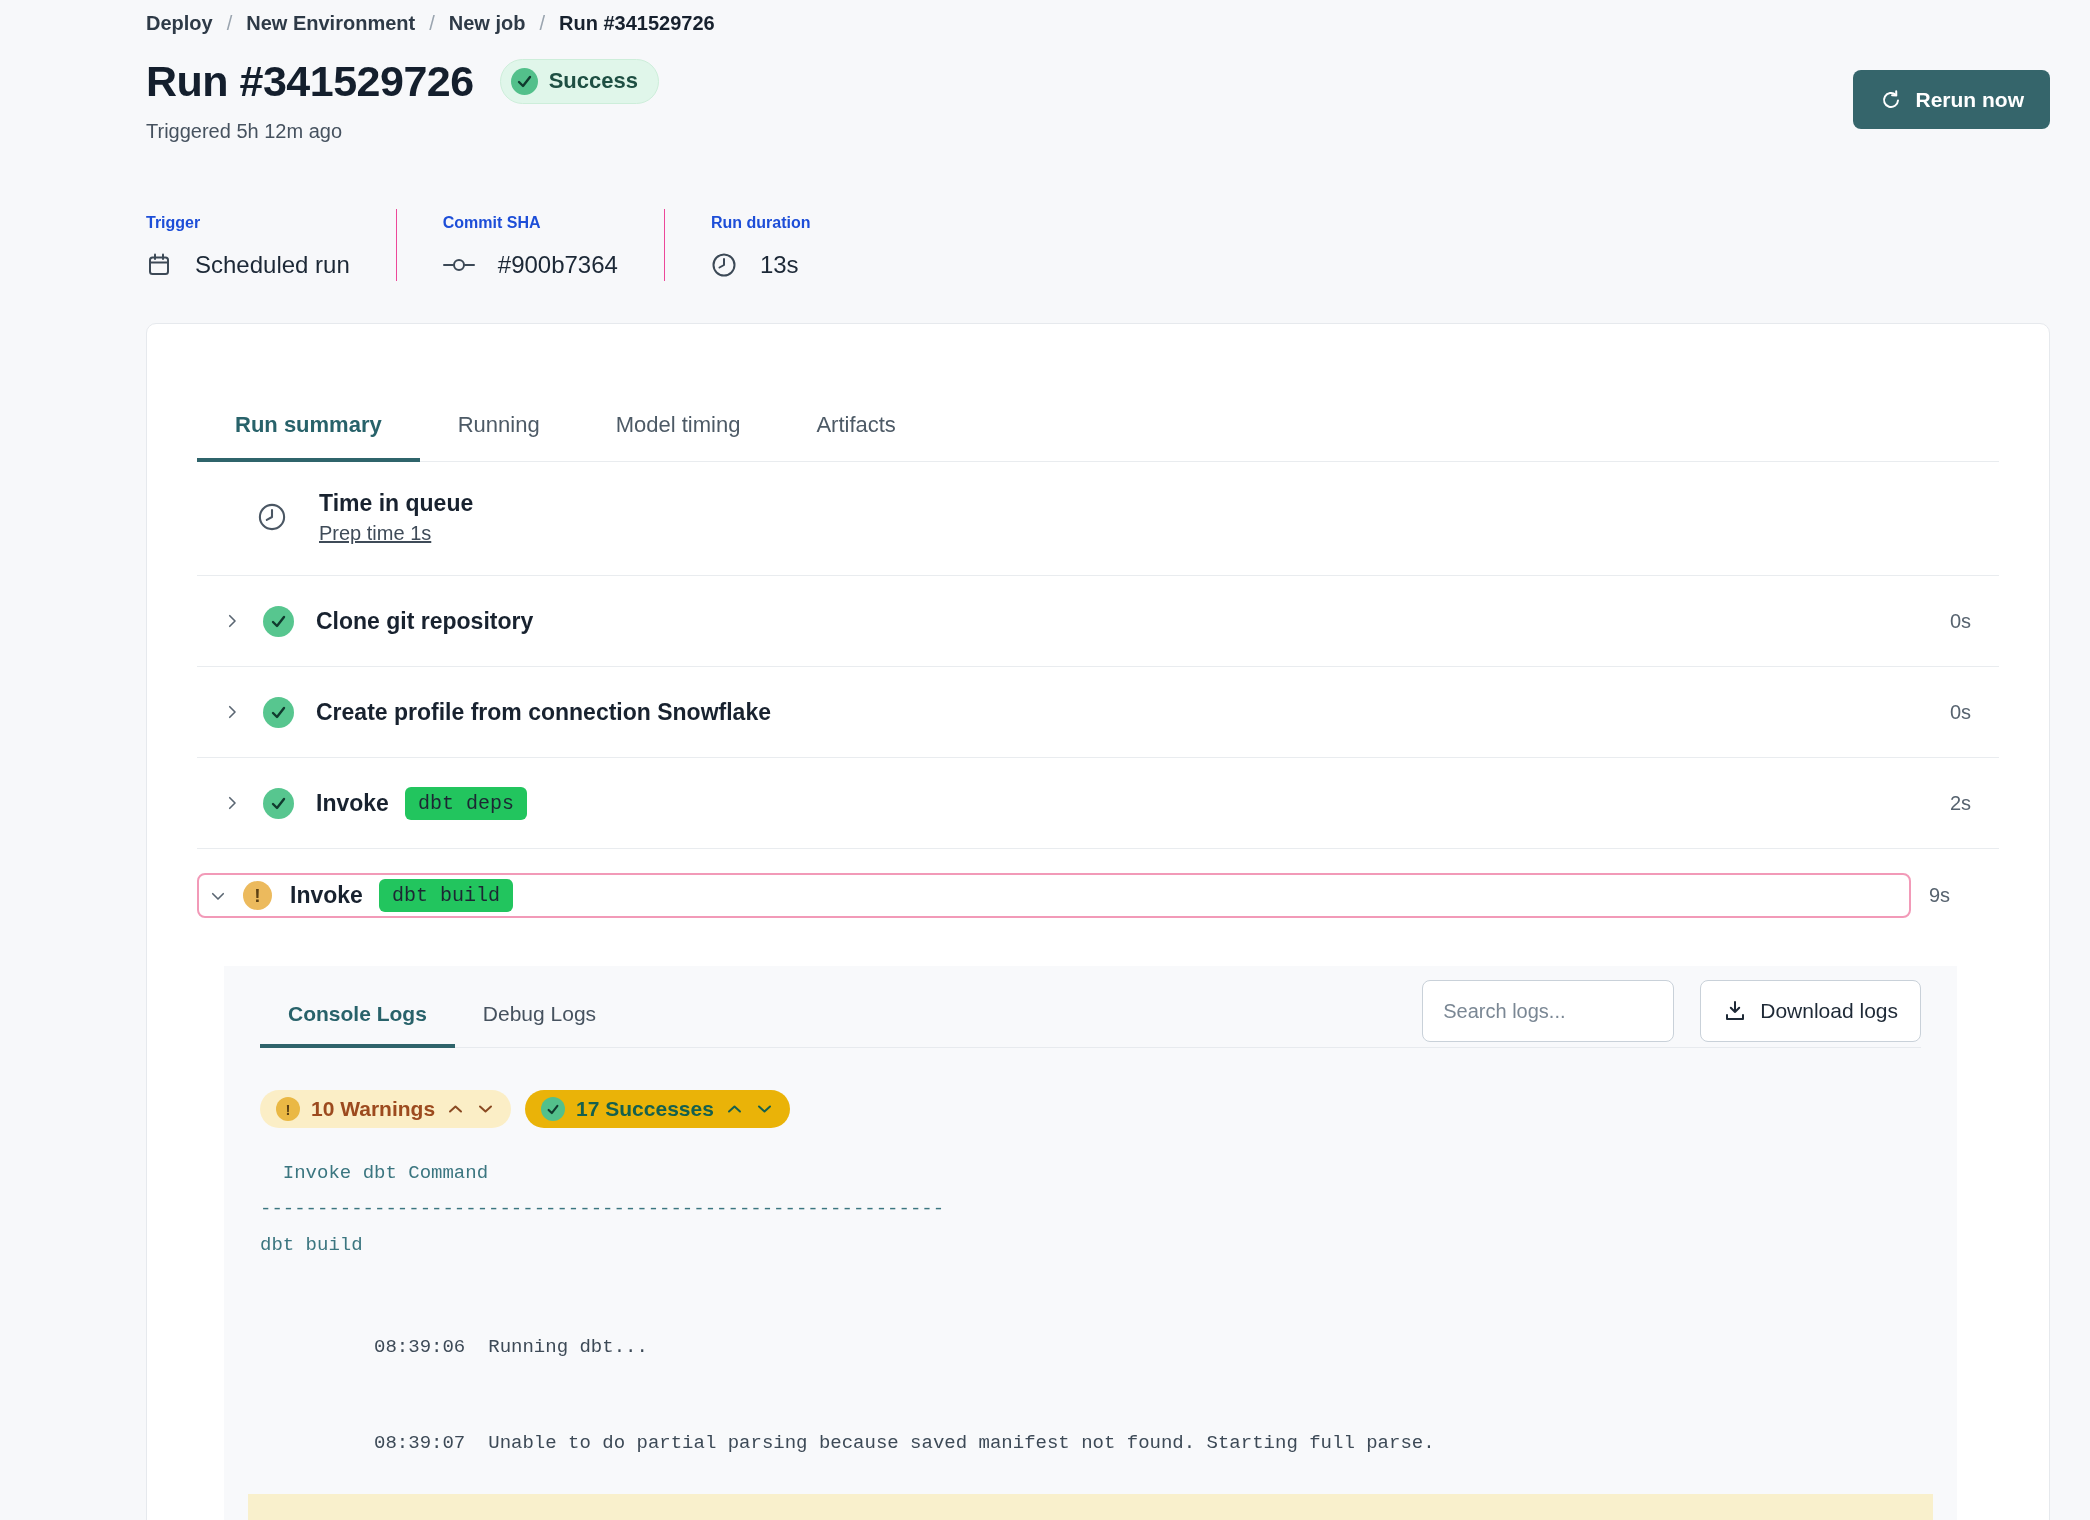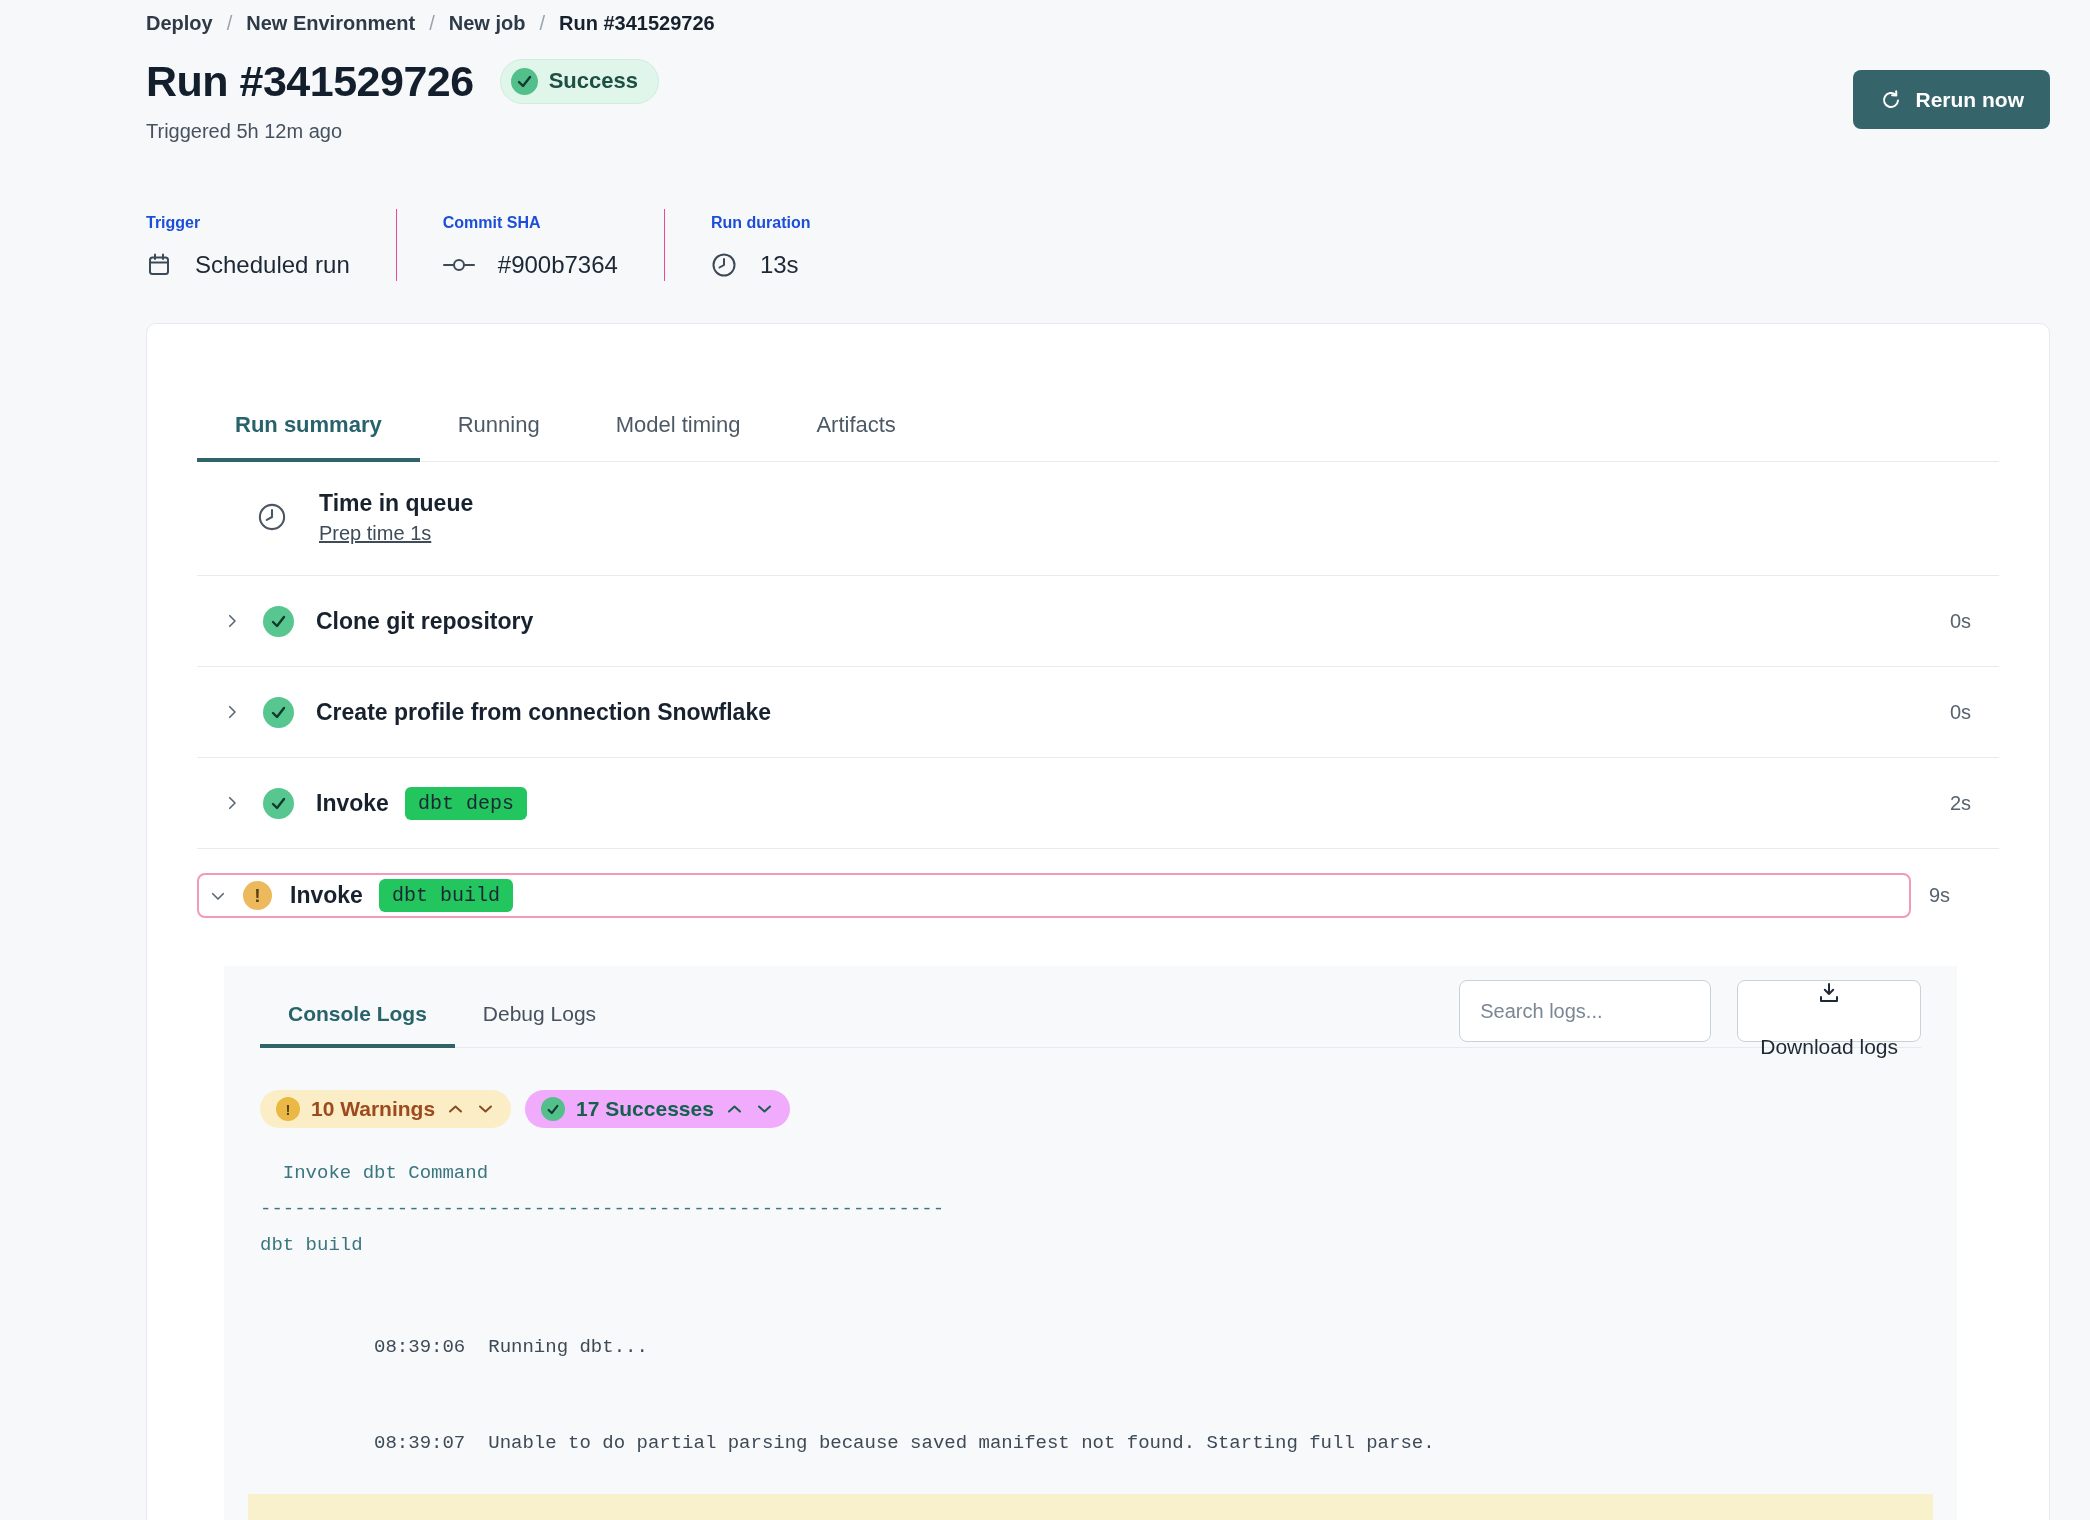--- a/index.html
+++ b/index.html
@@ -67,26 +67,26 @@
 
   
   .logs-panel { margin: 48px 42px 0 27px; background: #f8f9fb; padding: 0 36px 60px 36px; }
   .panel-header { display: flex; justify-content: space-between; align-items: flex-start; border-bottom: 1px solid #e7eaee; }
   .panel-tabs { display: flex; padding-top: 36px; }
   .ptab { padding: 0 28px 18px 28px; font-size: 21px; color: #46525f; cursor: pointer; border-bottom: 4px solid transparent; margin-bottom: -1px; }
   .ptab.active { color: #28626a; font-weight: 700; border-bottom-color: #2f646b; }
   .panel-controls { display: flex; gap: 26px; margin-top: 14px; }
   .search-input { width: 252px; height: 62px; border: 1px solid #c9d1d9; border-radius: 8px; background: #ffffff; padding: 0 20px; font-size: 20px; font-family: "Liberation Sans", sans-serif; color: #1c2836; }
   .search-input::placeholder { color: #7a8794; }
-  .download-btn { display: flex; align-items: center; gap: 30px; height: 62px; padding: 0 22px; background: #ffffff; border: 1px solid #c9d1d9; border-radius: 8px; font-size: 21px; color: #1e2936; font-family: "Liberation Sans", sans-serif; cursor: pointer; flex-direction: column; }
+  .download-btn { display: flex; align-items: center; gap: 13px; height: 62px; padding: 0 22px; background: #ffffff; border: 1px solid #c9d1d9; border-radius: 8px; font-size: 21px; color: #1e2936; font-family: "Liberation Sans", sans-serif; cursor: pointer; }
 
   .pills-row { display: flex; gap: 14px; margin-top: 42px; }
   .pill { display: flex; align-items: center; gap: 11px; border-radius: 22px; padding: 7px 16px; cursor: pointer; }
   .pill.warnings { background: #fbeec6; color: #9c4a1e; }
-  .pill.successes { background: #f0abfc; color: #15604e; }
+  .pill.successes { background: #eab308; color: #15604e; }
   .pill .mini-circle { width: 24px; height: 24px; border-radius: 50%; display: flex; align-items: center; justify-content: center; flex: 0 0 auto; }
   .pill.warnings .mini-circle { background: #eab844; color: #5c4013; font-weight: 700; font-size: 15px; }
   .pill.successes .mini-circle { background: #53c08b; }
   .pill .pill-label { font-size: 21px; font-weight: 700; }
   .pill .pill-chev { display: flex; align-items: center; padding: 2px; cursor: pointer; }
 
   .log { margin-top: 30px; font-family: "Liberation Mono", monospace; font-size: 19px; color: #3d4a57; }
   .log-line { line-height: 30px; margin: 0 -12px 6px -12px; padding: 0 12px; white-space: pre-wrap; word-break: break-word; }
   .log-line.teal { color: #3b7680; }
   .log-line.blank { height: 30px; }

